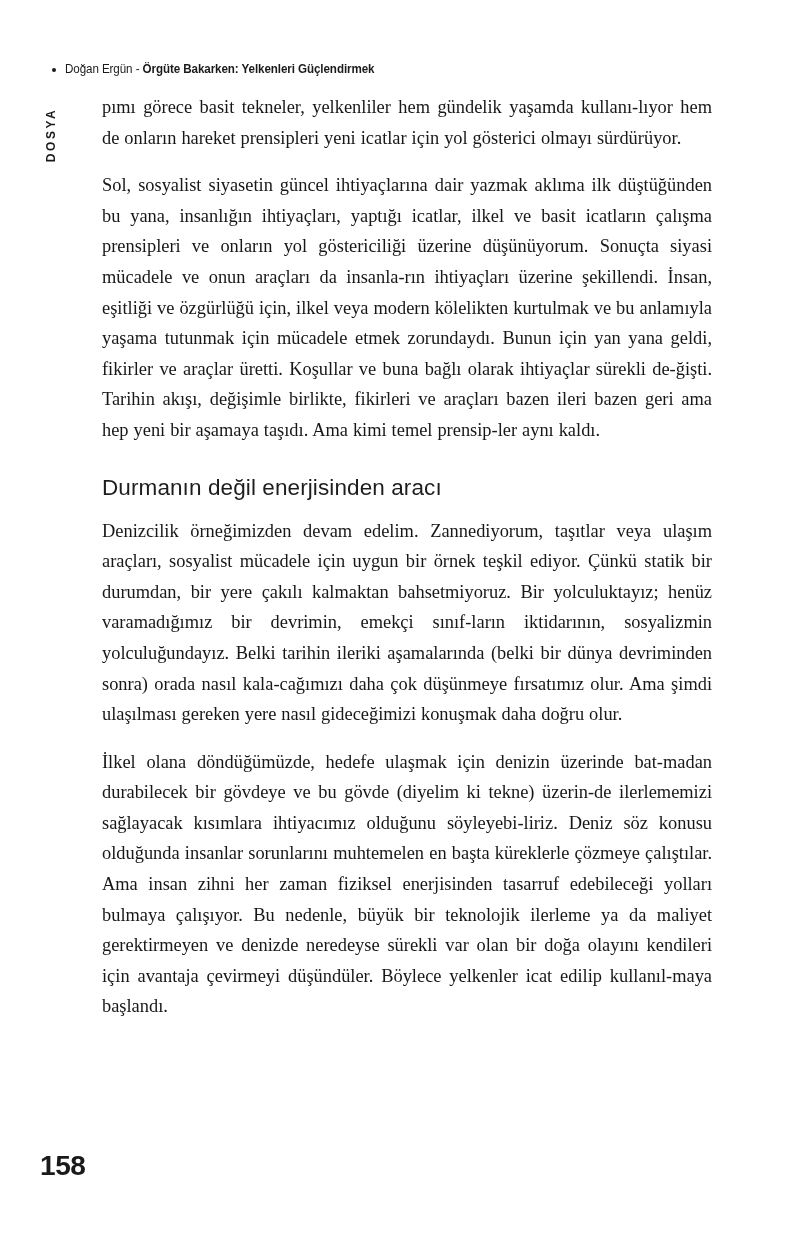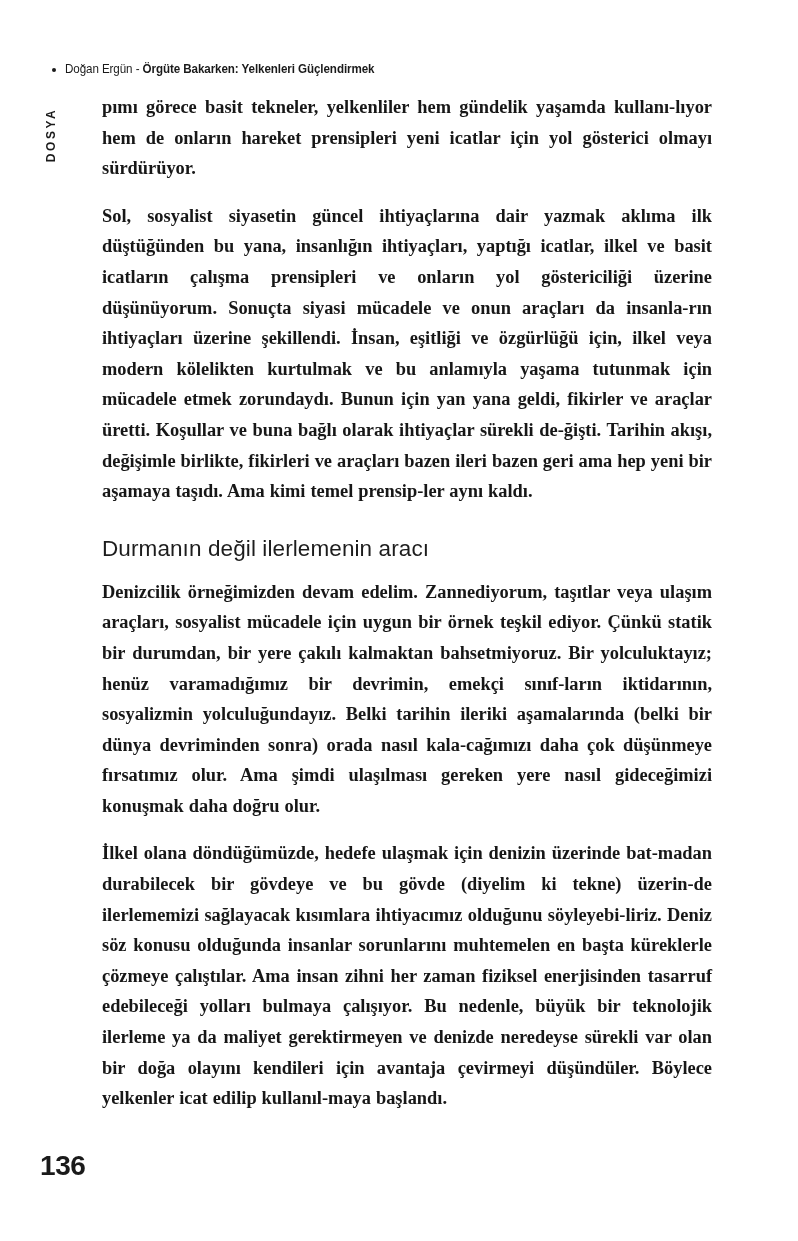--- a/index.html
+++ b/index.html
@@ -97,21 +97,20 @@
   .body-paragraph {
     font-family: "Liberation Serif", "DejaVu Serif", serif;
     font-size: 18.4px;
     line-height: 30.6px;
     color: #171717;
     text-align: justify;
     text-justify: inter-word;
     margin: 0 0 17px 0;
     hyphens: manual;
     word-spacing: 0.02em;
-    font-weight: bold;
   }
 
   .body-paragraph:last-child {
     margin-bottom: 8px;
   }
 
   .section-heading {
     font-family: "Liberation Sans", "DejaVu Sans", sans-serif;
     font-weight: 400;
     font-size: 22.5px;
@@ -146,22 +145,22 @@
 
   <div class="section-tab">
     <span class="section-tab-label">DOSYA</span>
   </div>
 
   <div class="text-column">
 
     <p class="body-paragraph">pımı görece basit tekneler, yelkenliler hem gündelik yaşamda kullanı-lıyor hem de onların hareket prensipleri yeni icatlar için yol gösterici olmayı sürdürüyor.</p>
     <p class="body-paragraph">Sol, sosyalist siyasetin güncel ihtiyaçlarına dair yazmak aklıma ilk düştüğünden bu yana, insanlığın ihtiyaçları, yaptığı icatlar, ilkel ve basit icatların çalışma prensipleri ve onların yol göstericiliği üzerine düşünüyorum. Sonuçta siyasi mücadele ve onun araçları da insanla-rın ihtiyaçları üzerine şekillendi. İnsan, eşitliği ve özgürlüğü için, ilkel veya modern kölelikten kurtulmak ve bu anlamıyla yaşama tutunmak için mücadele etmek zorundaydı. Bunun için yan yana geldi, fikirler ve araçlar üretti. Koşullar ve buna bağlı olarak ihtiyaçlar sürekli de-ğişti. Tarihin akışı, değişimle birlikte, fikirleri ve araçları bazen ileri bazen geri ama hep yeni bir aşamaya taşıdı. Ama kimi temel prensip-ler aynı kaldı.</p>
 
-    <h2 class="section-heading">Durmanın değil ilerlemenin aracı</h2>
+    <h2 class="section-heading">Durmanın değil enerjisinden aracı</h2>
 
     <p class="body-paragraph">Denizcilik örneğimizden devam edelim. Zannediyorum, taşıtlar veya ulaşım araçları, sosyalist mücadele için uygun bir örnek teşkil ediyor. Çünkü statik bir durumdan, bir yere çakılı kalmaktan bahsetmiyoruz. Bir yolculuktayız; henüz varamadığımız bir devrimin, emekçi sınıf-ların iktidarının, sosyalizmin yolculuğundayız. Belki tarihin ileriki aşamalarında (belki bir dünya devriminden sonra) orada nasıl kala-cağımızı daha çok düşünmeye fırsatımız olur. Ama şimdi ulaşılması gereken yere nasıl gideceğimizi konuşmak daha doğru olur.</p>
     <p class="body-paragraph">İlkel olana döndüğümüzde, hedefe ulaşmak için denizin üzerinde bat-madan durabilecek bir gövdeye ve bu gövde (diyelim ki tekne) üzerin-de ilerlememizi sağlayacak kısımlara ihtiyacımız olduğunu söyleyebi-liriz. Deniz söz konusu olduğunda insanlar sorunlarını muhtemelen en başta küreklerle çözmeye çalıştılar. Ama insan zihni her zaman fiziksel enerjisinden tasarruf edebileceği yolları bulmaya çalışıyor. Bu nedenle, büyük bir teknolojik ilerleme ya da maliyet gerektirmeyen ve denizde neredeyse sürekli var olan bir doğa olayını kendileri için avantaja çevirmeyi düşündüler. Böylece yelkenler icat edilip kullanıl-maya başlandı.</p>
 
   </div>
 
-  <div class="folio">136</div>
+  <div class="folio">158</div>
 
 </div>
 
 </body></html>

